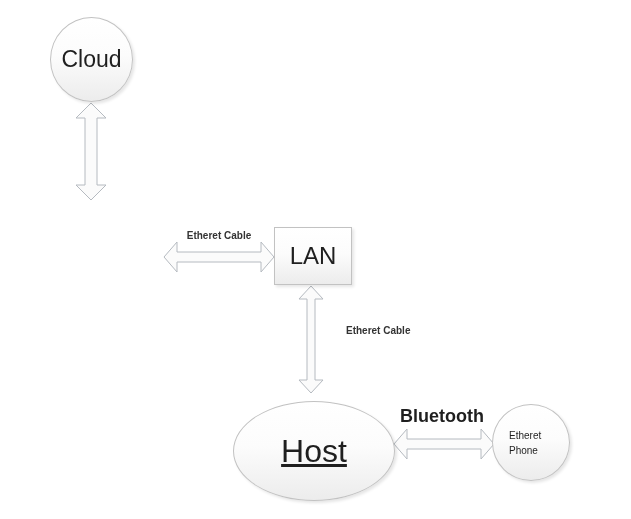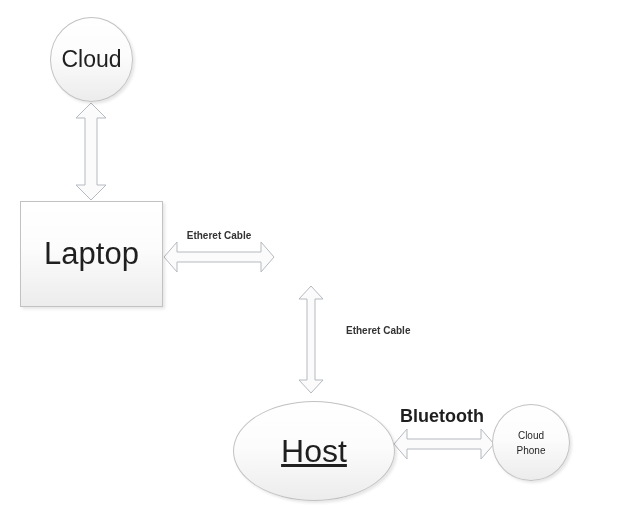--- a/index.html
+++ b/index.html
@@ -25,21 +25,21 @@
   }
   .node {
     position: absolute;
     display: flex;
     align-items: center;
     justify-content: center;
     background: linear-gradient(180deg, #ffffff 0%, #fcfcfc 45%, #ececec 100%);
     border: 1px solid #c2c2c2;
     box-shadow: 2px 2px 3px rgba(0,0,0,0.10);
     box-sizing: border-box;
-    text-align: center;
+    text-align: left;
   }
   .node.ellipse { border-radius: 50%; }
   .node-label { white-space: nowrap; }
   #node-cloud  { left: 50px;  top: 17px;  width: 83px;  height: 85px;  font-size: 23px; }
   #node-laptop { left: 20px;  top: 201px; width: 143px; height: 106px; font-size: 31px; }
   #node-lan    { left: 274px; top: 227px; width: 78px;  height: 58px;  font-size: 24px; }
   #node-host   { left: 233px; top: 401px; width: 162px; height: 100px; font-size: 32px; text-decoration: underline; }
   #node-mobile { left: 492px; top: 404px; width: 78px;  height: 77px;  font-size: 10px; }
   #node-mobile .node-label {
     white-space: normal;
@@ -78,31 +78,31 @@
       <polygon points="164,257 177,242 177,252 261,252 261,242 274,257 261,272 261,262 177,262 177,272"></polygon>
       <polygon points="311,286 323,299 315,299 315,380 323,380 311,393 299,380 307,380 307,299 299,299"></polygon>
       <polygon points="394,444 407,429 407,439 481,439 481,429 494,444 481,459 481,449 407,449 407,459"></polygon>
     </g>
   </svg>
 
   <div class="node ellipse" id="node-cloud">
     <span class="node-label">Cloud</span>
   </div>
 
-  <div class="node" id="node-laptop">
-    <span class="node-label">Laptop</span>
+
+  <div class="node" id="node-lan">
+    <span class="node-label">LAN</span>
   </div>
-
 
   <div class="node ellipse" id="node-host">
     <span class="node-label">Host</span>
   </div>
 
   <div class="node ellipse" id="node-mobile">
-    <span class="node-label">Cloud Phone</span>
+    <span class="node-label">Etheret Phone</span>
   </div>
 
   <div class="edge-label" id="edge-label-laptop-lan">Etheret Cable</div>
 
   <div class="edge-label" id="edge-label-lan-host">Etheret Cable</div>
 
   <div class="edge-label" id="edge-label-host-mobile">Bluetooth</div>
 
 </div>
 

